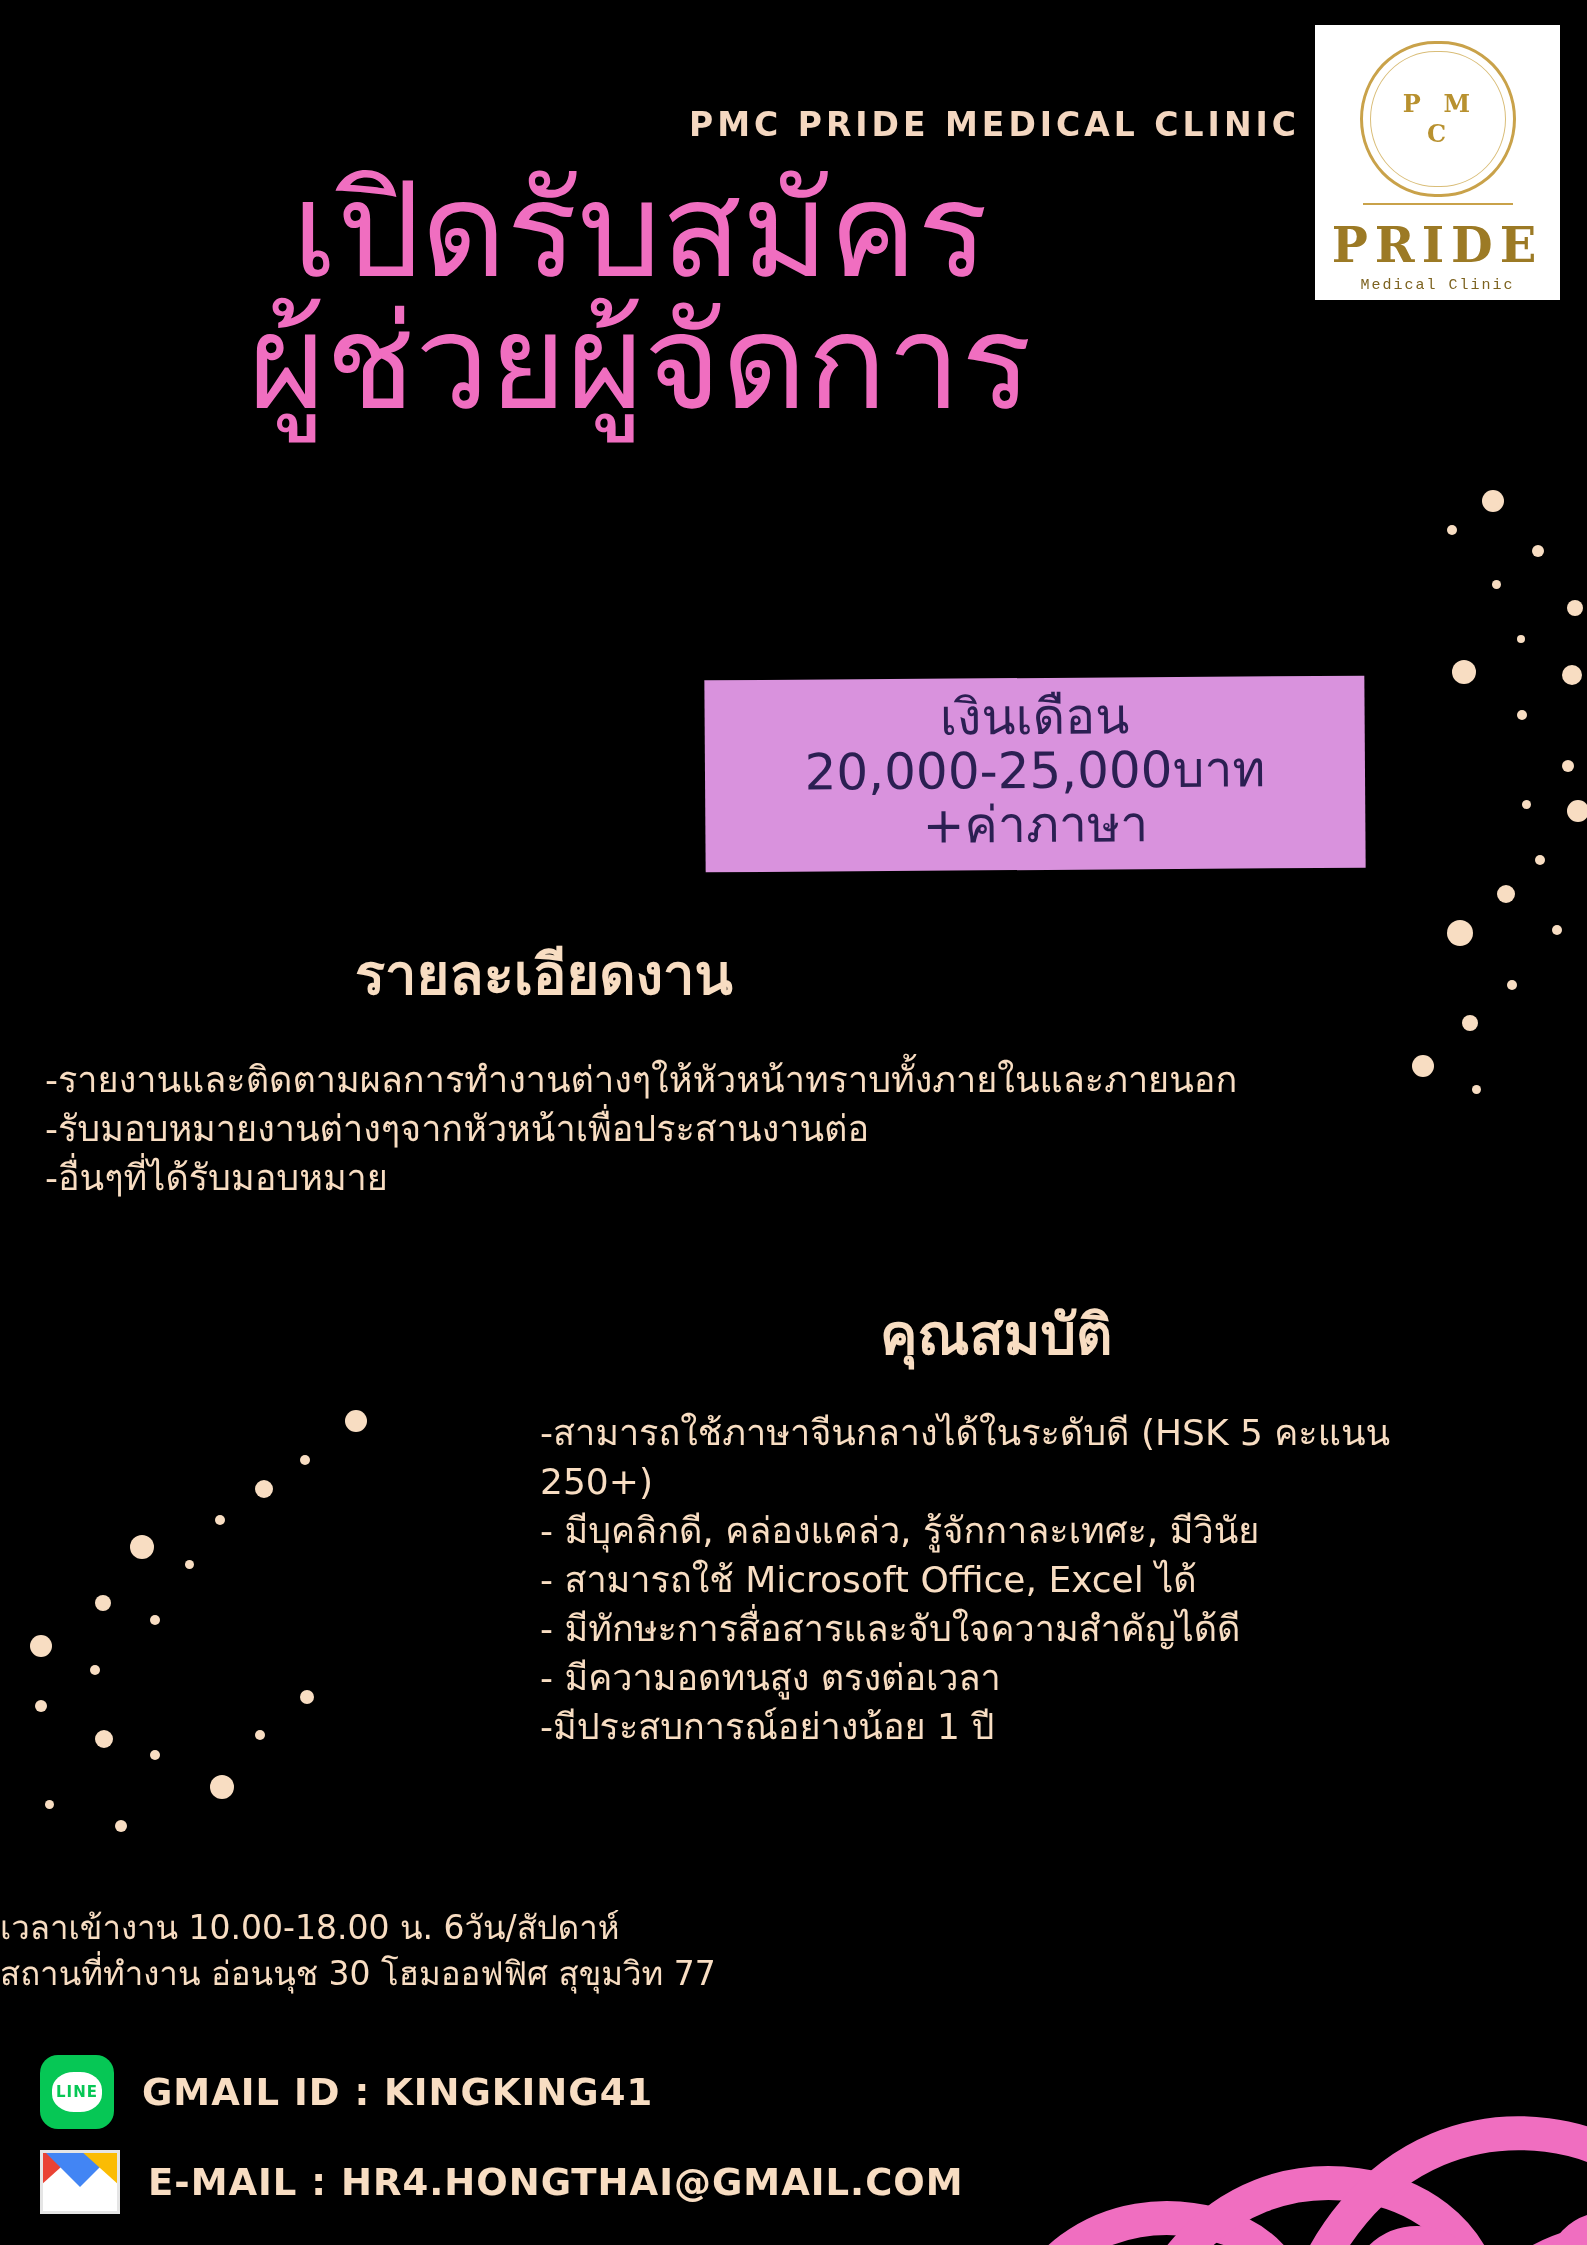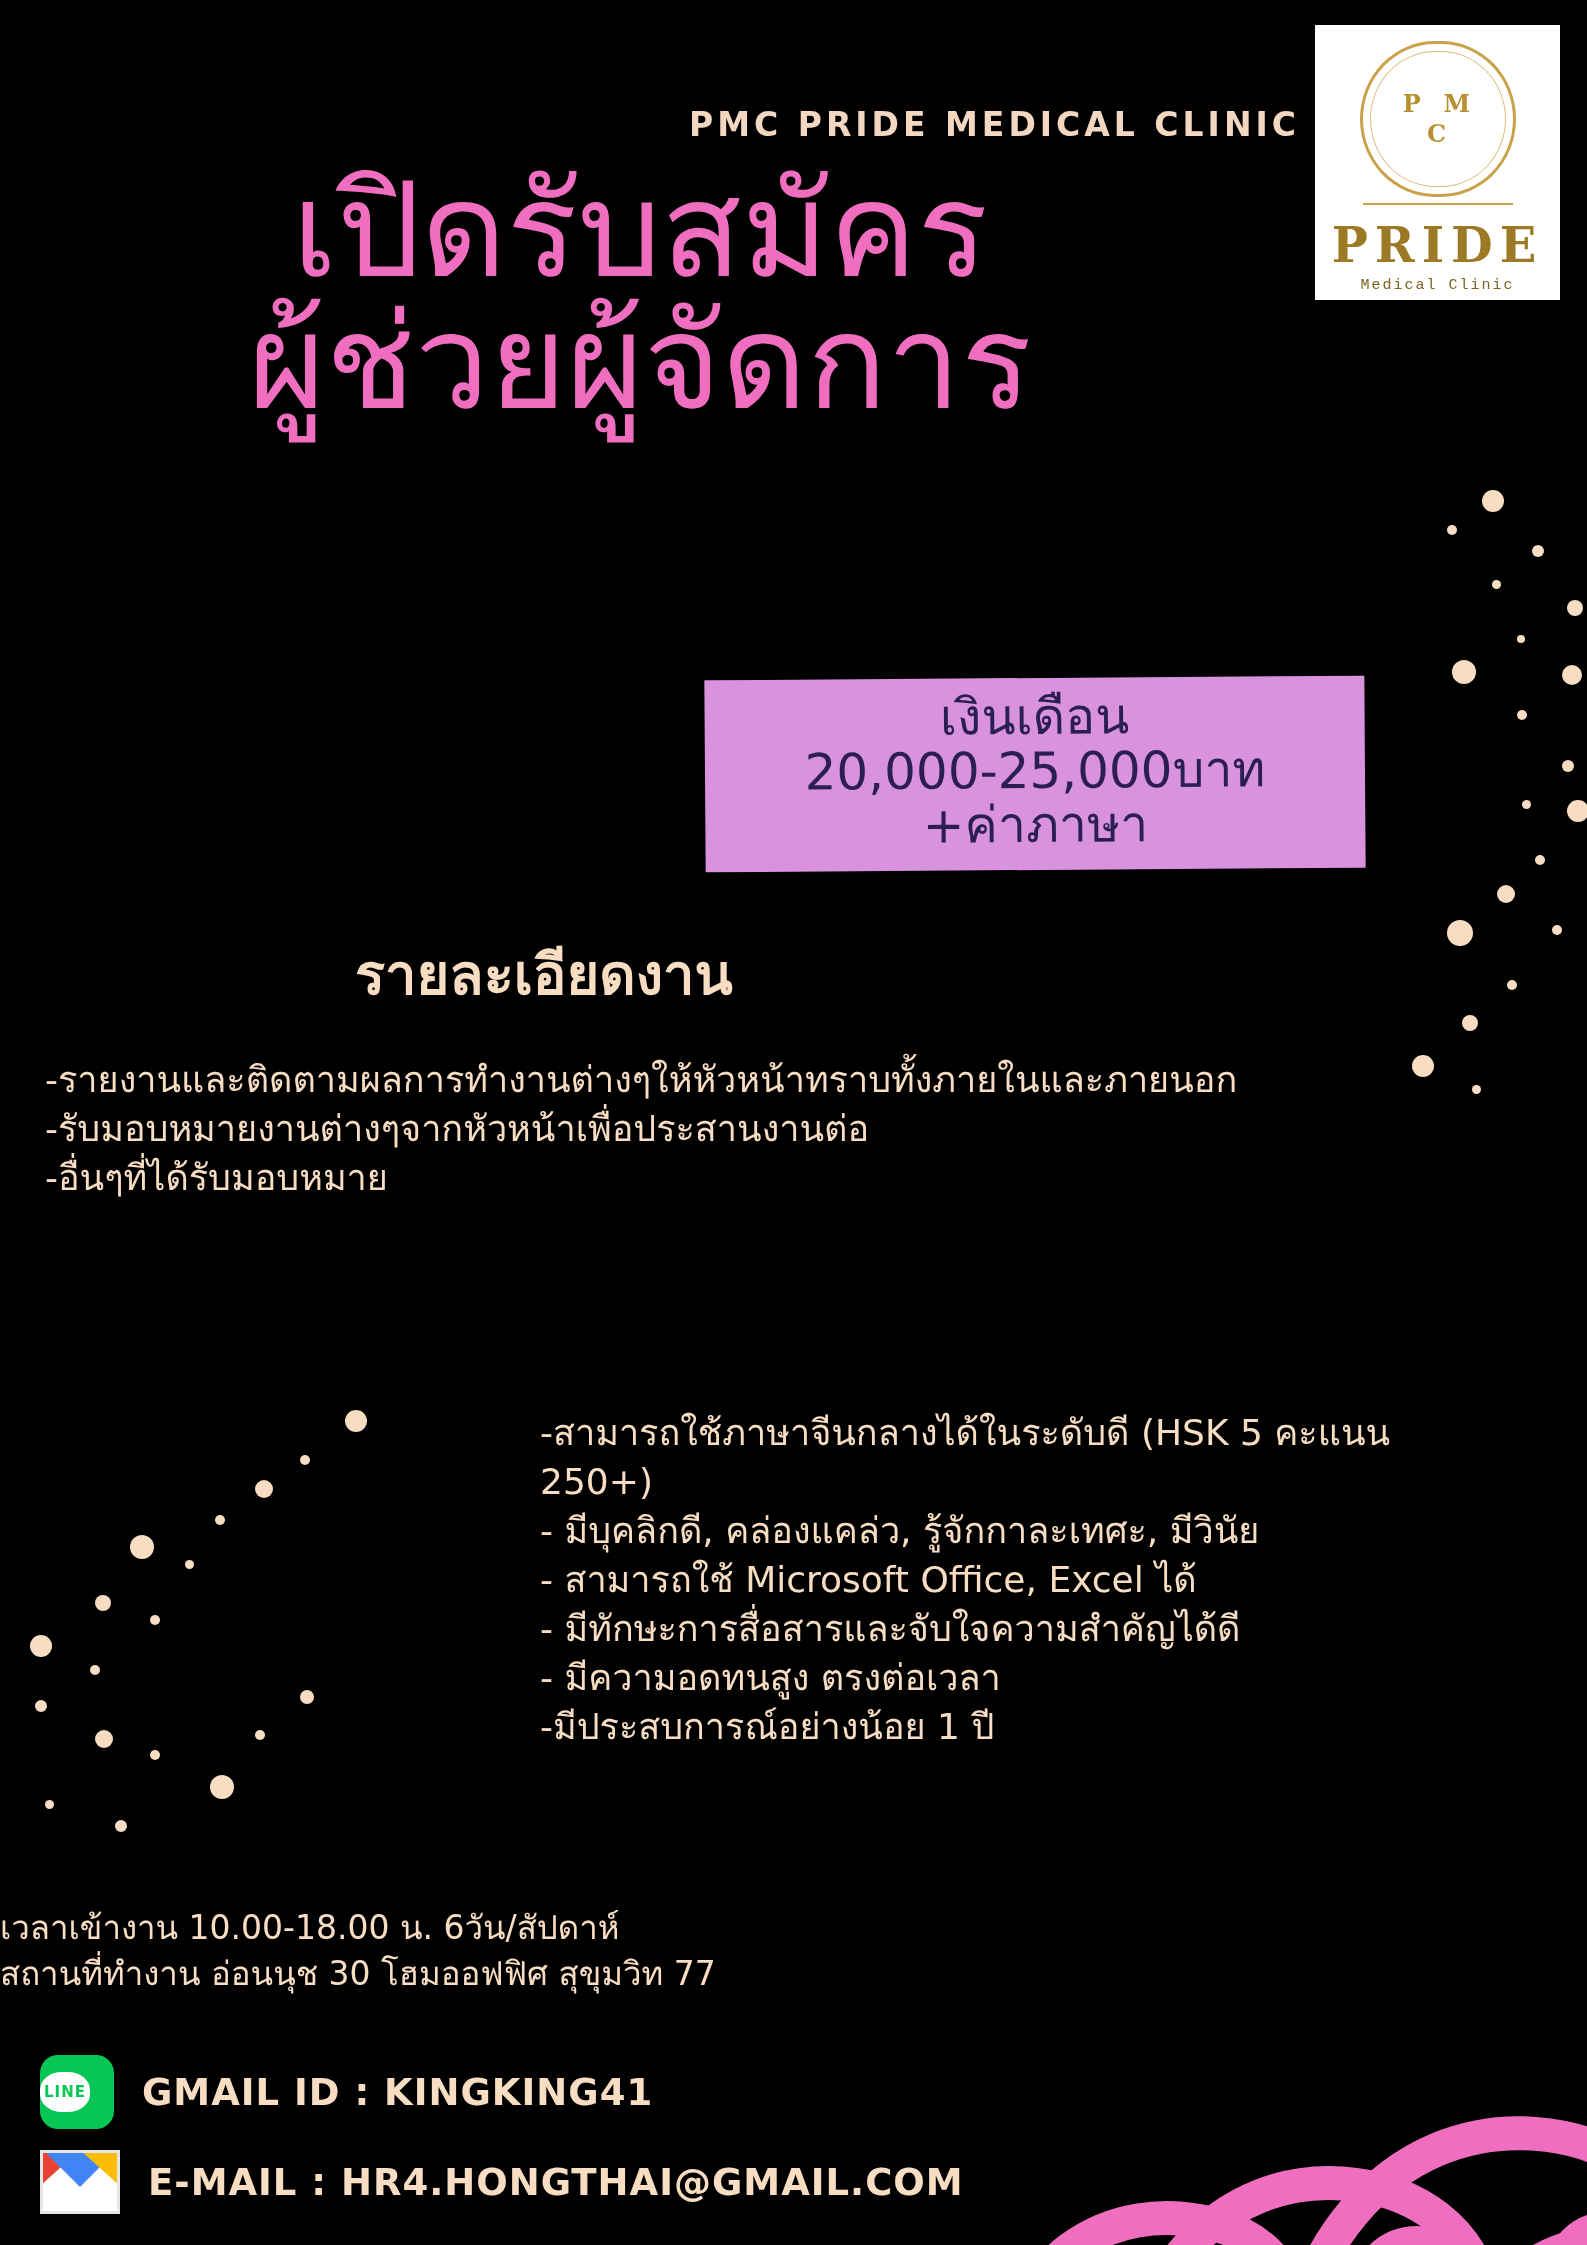--- a/index.html
+++ b/index.html
@@ -195,21 +195,21 @@
     margin-left: 28px;
     color: #f8ddc2;
     font-size: 37px;
     letter-spacing: 1px;
     font-weight: bold;
   }
   .line-icon {
     width: 74px; height: 74px;
     border-radius: 18px;
     background: #06c755;
-    display: flex; align-items: center; 
+    display: flex; align-items: center; justify-content: center;
   }
   .line-bubble {
     width: 50px; height: 40px;
     border-radius: 22px/18px;
     background: #ffffff;
     position: relative;
     display: flex; align-items: center; justify-content: center;
   }
   .line-bubble span {
     color: #06c755;
@@ -329,20 +329,21 @@
     <span class="big">เงินเดือน</span>
     <span class="big">20,000-25,000บาท</span>
     <span class="big">+ค่าภาษา</span>
   </div>
 
   <div class="sec-head" id="job-detail-head">รายละเอียดงาน</div>
   <div class="body-block" id="job-detail-body" style="white-space:pre-line;">-รายงานและติดตามผลการทำงานต่างๆให้หัวหน้าทราบทั้งภายในและภายนอก
 -รับมอบหมายงานต่างๆจากหัวหน้าเพื่อประสานงานต่อ
 -อื่นๆที่ได้รับมอบหมาย</div>
 
+  <div class="sec-head" id="qualification-head">คุณสมบัติ</div>
   <div class="body-block" id="qualification-body" style="white-space:pre-line;">  -สามารถใช้ภาษาจีนกลางได้ในระดับดี (HSK 5 คะแนน 250+)
 - มีบุคลิกดี, คล่องแคล่ว, รู้จักกาละเทศะ, มีวินัย
 - สามารถใช้ Microsoft Office, Excel ได้
 - มีทักษะการสื่อสารและจับใจความสำคัญได้ดี
 - มีความอดทนสูง ตรงต่อเวลา
 -มีประสบการณ์อย่างน้อย 1 ปี</div>
 
   <div class="footer-info">
     <div>เวลาเข้างาน 10.00-18.00 น. 6วัน/สัปดาห์</div>
     <div>สถานที่ทำงาน อ่อนนุช 30 โฮมออฟฟิศ สุขุมวิท 77</div>

